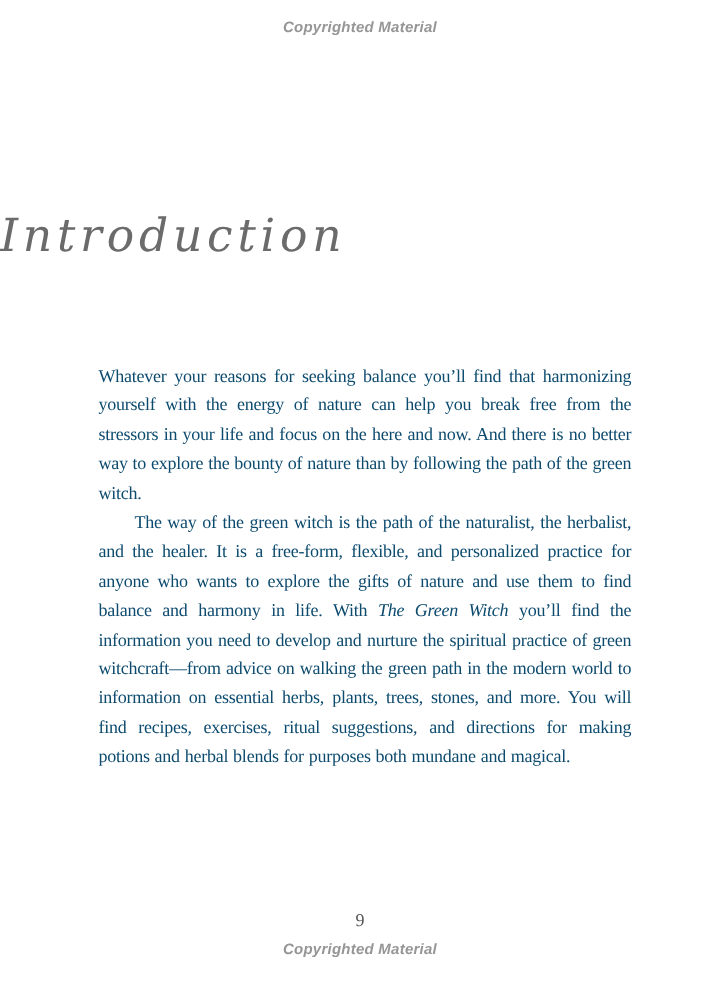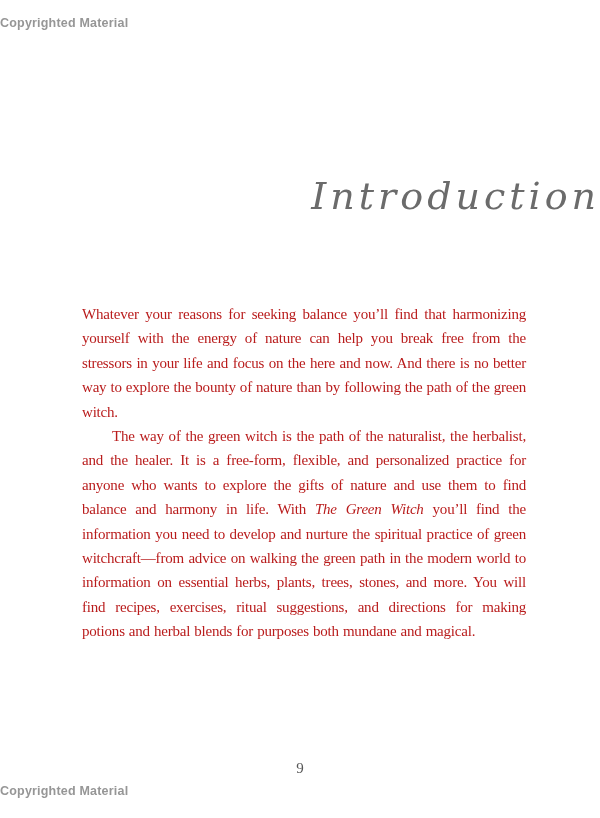--- a/index.html
+++ b/index.html
@@ -9,46 +9,47 @@
     overflow: hidden;
     font-family: "Liberation Serif", serif;
   }
   .page {
     position: relative;
     width: 600px; height: 818px;
     background: #ffffff;
   }
   .copyright {
     position: absolute; left: 0; width: 100%;
-    text-align: left;
+    text-align: center;
     font-family: "Liberation Sans", sans-serif;
     font-weight: bold;
     font-size: 12.5px;
     color: #969696;
     letter-spacing: 0.2px;
+    font-style: italic;
   }
   .copyright.top { top: 16px; }
   .copyright.bottom { top: 784px; }
   .chapter-title {
     position: absolute; top: 174px; left: 0; width: 100%;
     margin: 0;
-    text-align: right;
+    text-align: left;
     font-family: "DejaVu Serif", serif;
     font-style: italic;
     font-weight: 400;
     font-size: 38px;
     color: #6b6b6b;
     letter-spacing: 4px;
   }
   .body-text {
     position: absolute; top: 302px; left: 82px; width: 444px;
     font-family: "Liberation Serif", serif;
     font-size: 15px;
     line-height: 24.4px;
-    color: #b91c1c;
+    color: #0c4a6e;
     text-align: justify;
     letter-spacing: -0.2px;
     word-spacing: 0.5px;
   }
   .para { margin: 0; padding: 0; }
   .para.indented { text-indent: 30px; }
   .para em { font-style: italic; }
   .page-number {
     position: absolute; top: 760px; left: 0; width: 100%;
     text-align: center;

